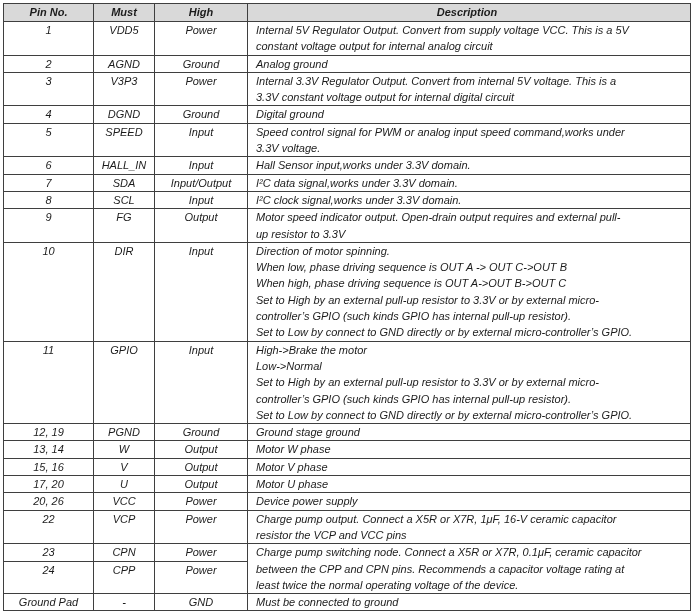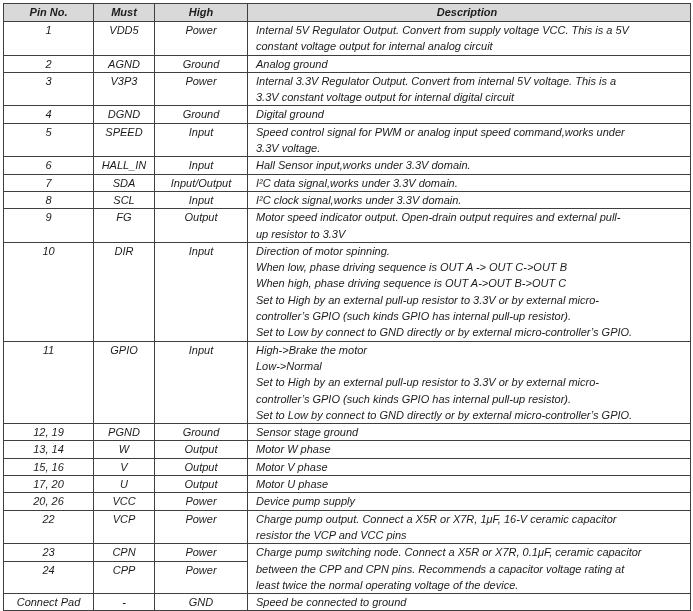--- a/index.html
+++ b/index.html
@@ -153,21 +153,21 @@
           <div class="desc-line">Set to High by an external pull-up resistor to 3.3V or by external micro-</div>
           <div class="desc-line">controller’s GPIO (such kinds GPIO has internal pull-up resistor).</div>
           <div class="desc-line">Set to Low by connect to GND directly or by external micro-controller’s GPIO.</div>
         </td>
       </tr>
       <tr>
         <td class="c-pin">12, 19</td>
         <td class="c-name">PGND</td>
         <td class="c-type">Ground</td>
         <td class="c-desc">
-          <div class="desc-line">Sensor stage ground</div>
+          <div class="desc-line">Ground stage ground</div>
         </td>
       </tr>
       <tr>
         <td class="c-pin">13, 14</td>
         <td class="c-name">W</td>
         <td class="c-type">Output</td>
         <td class="c-desc">
           <div class="desc-line">Motor W phase</div>
         </td>
       </tr>
@@ -185,21 +185,21 @@
         <td class="c-type">Output</td>
         <td class="c-desc">
           <div class="desc-line">Motor U phase</div>
         </td>
       </tr>
       <tr>
         <td class="c-pin">20, 26</td>
         <td class="c-name">VCC</td>
         <td class="c-type">Power</td>
         <td class="c-desc">
-          <div class="desc-line">Device pump supply</div>
+          <div class="desc-line">Device power supply</div>
         </td>
       </tr>
       <tr>
         <td class="c-pin">22</td>
         <td class="c-name">VCP</td>
         <td class="c-type">Power</td>
         <td class="c-desc">
           <div class="desc-line">Charge pump output. Connect a X5R or X7R, 1μF, 16-V ceramic capacitor</div>
           <div class="desc-line">resistor the VCP and VCC pins</div>
         </td>
@@ -213,21 +213,21 @@
           <div class="desc-line">between the CPP and CPN pins. Recommends a capacitor voltage rating at</div>
           <div class="desc-line">least twice the normal operating voltage of the device.</div>
         </td>
       </tr>
       <tr style="height: 32.6px;">
         <td class="c-pin">24</td>
         <td class="c-name">CPP</td>
         <td class="c-type">Power</td>
       </tr>
       <tr>
-        <td class="c-pin">Connect Pad</td>
+        <td class="c-pin">Ground Pad</td>
         <td class="c-name">-</td>
         <td class="c-type">GND</td>
         <td class="c-desc">
-          <div class="desc-line">Speed be connected to ground</div>
+          <div class="desc-line">Must be connected to ground</div>
         </td>
       </tr>
     </tbody>
 </table>
 
 </body></html>

